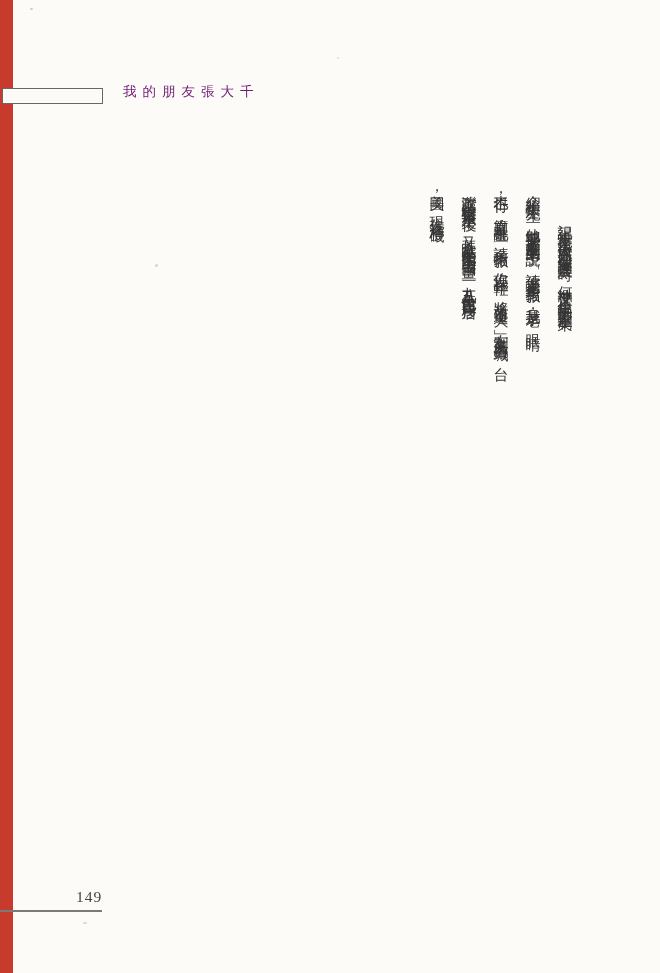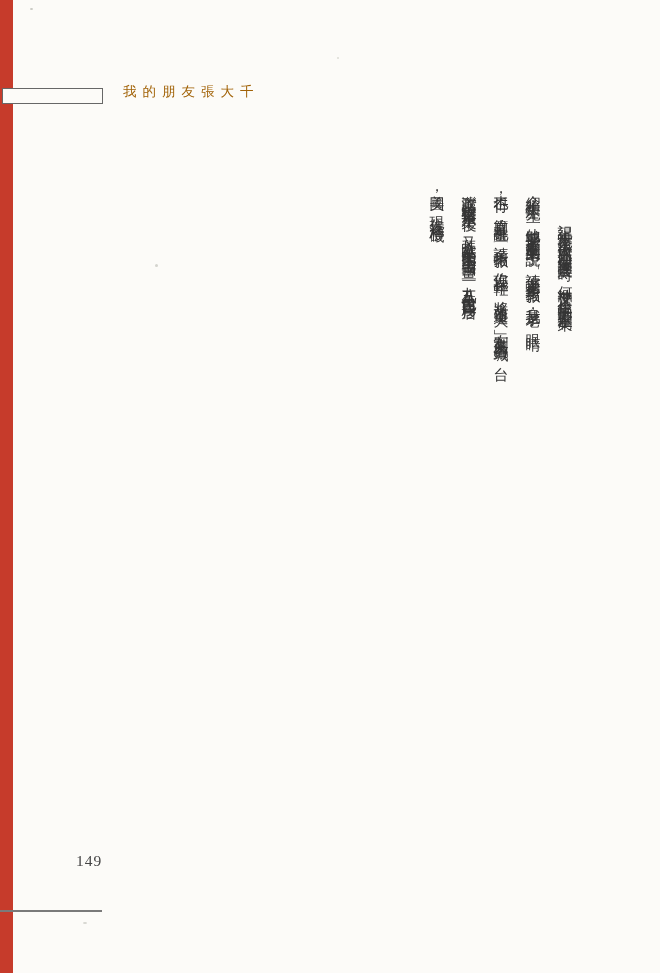--- a/index.html
+++ b/index.html
@@ -33,21 +33,21 @@
     border: 1px solid #676767;
     background: #fcfbf8;
   }
   
   .running-header {
     position: absolute;
     left: 123px;
     top: 83px;
     font-size: 13.5px;
     letter-spacing: 6px;
-    color: #a16207;
+    color: #701a75;
     white-space: nowrap;
   }
   
   .body-text {
     position: absolute;
     top: 183px;
     right: 79px;
     height: 672px;
     writing-mode: vertical-rl;
     text-orientation: mixed;
@@ -61,21 +61,21 @@
     height: 660px;
     overflow: hidden;
   }
   .body-col.indent-2 {
     text-indent: 30px;
   }
   
   .page-number {
     position: absolute;
     left: 76px;
-    top: 852px;
+    top: 888px;
     font-size: 15.5px;
     letter-spacing: 1px;
     color: #444444;
   }
   .footer-rule {
     position: absolute;
     left: 0;
     top: 910px;
     width: 102px;
     height: 2px;

